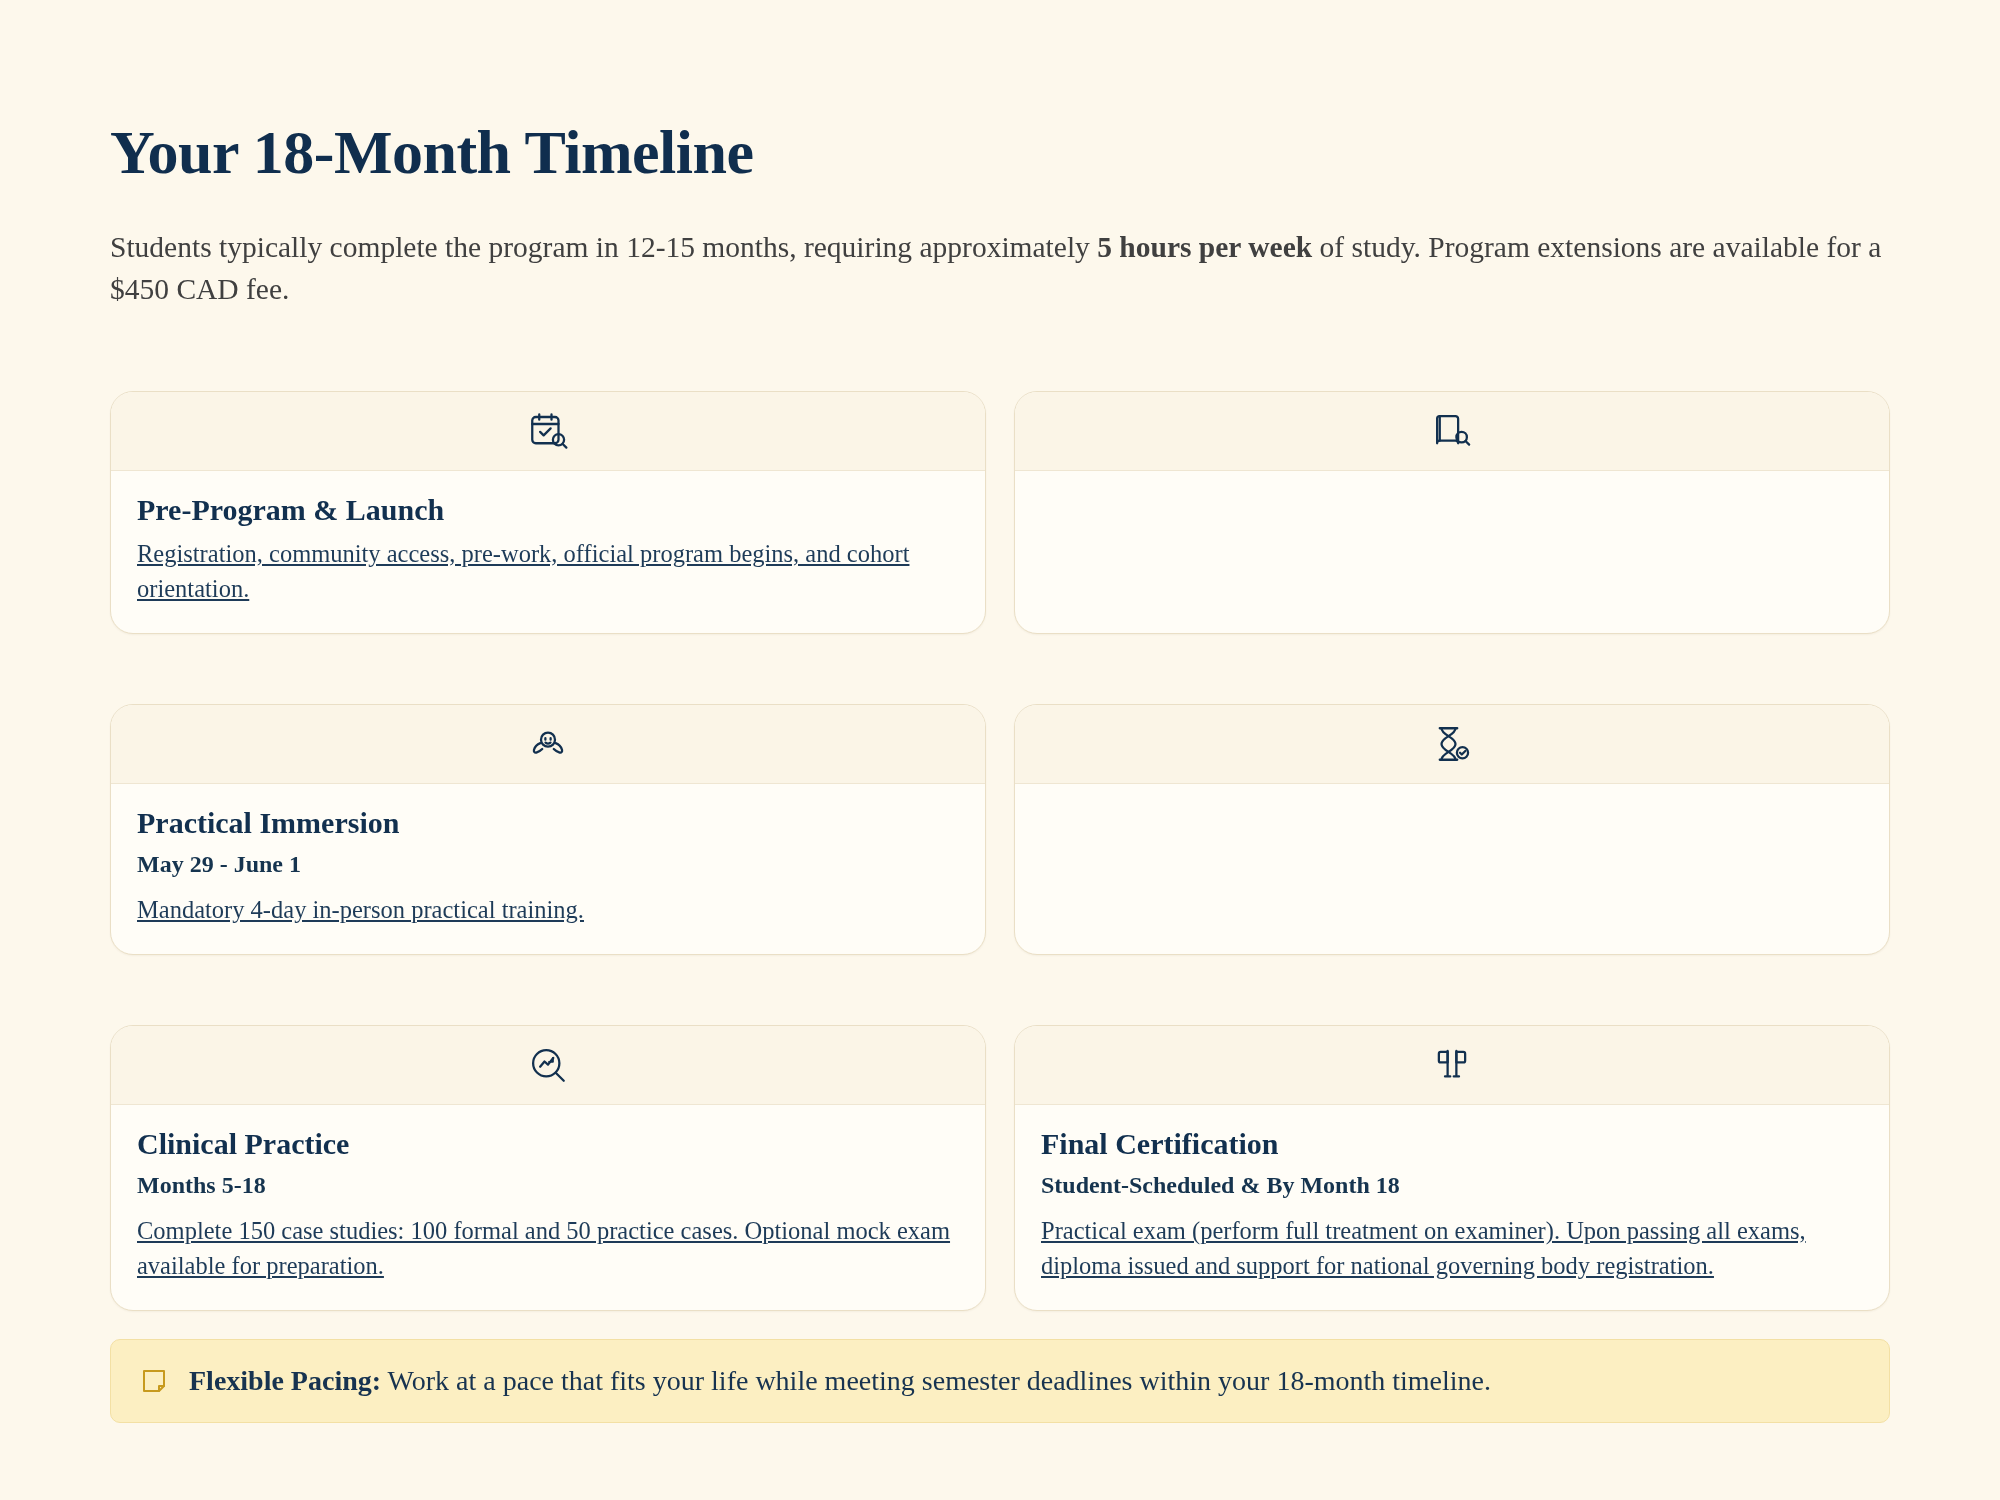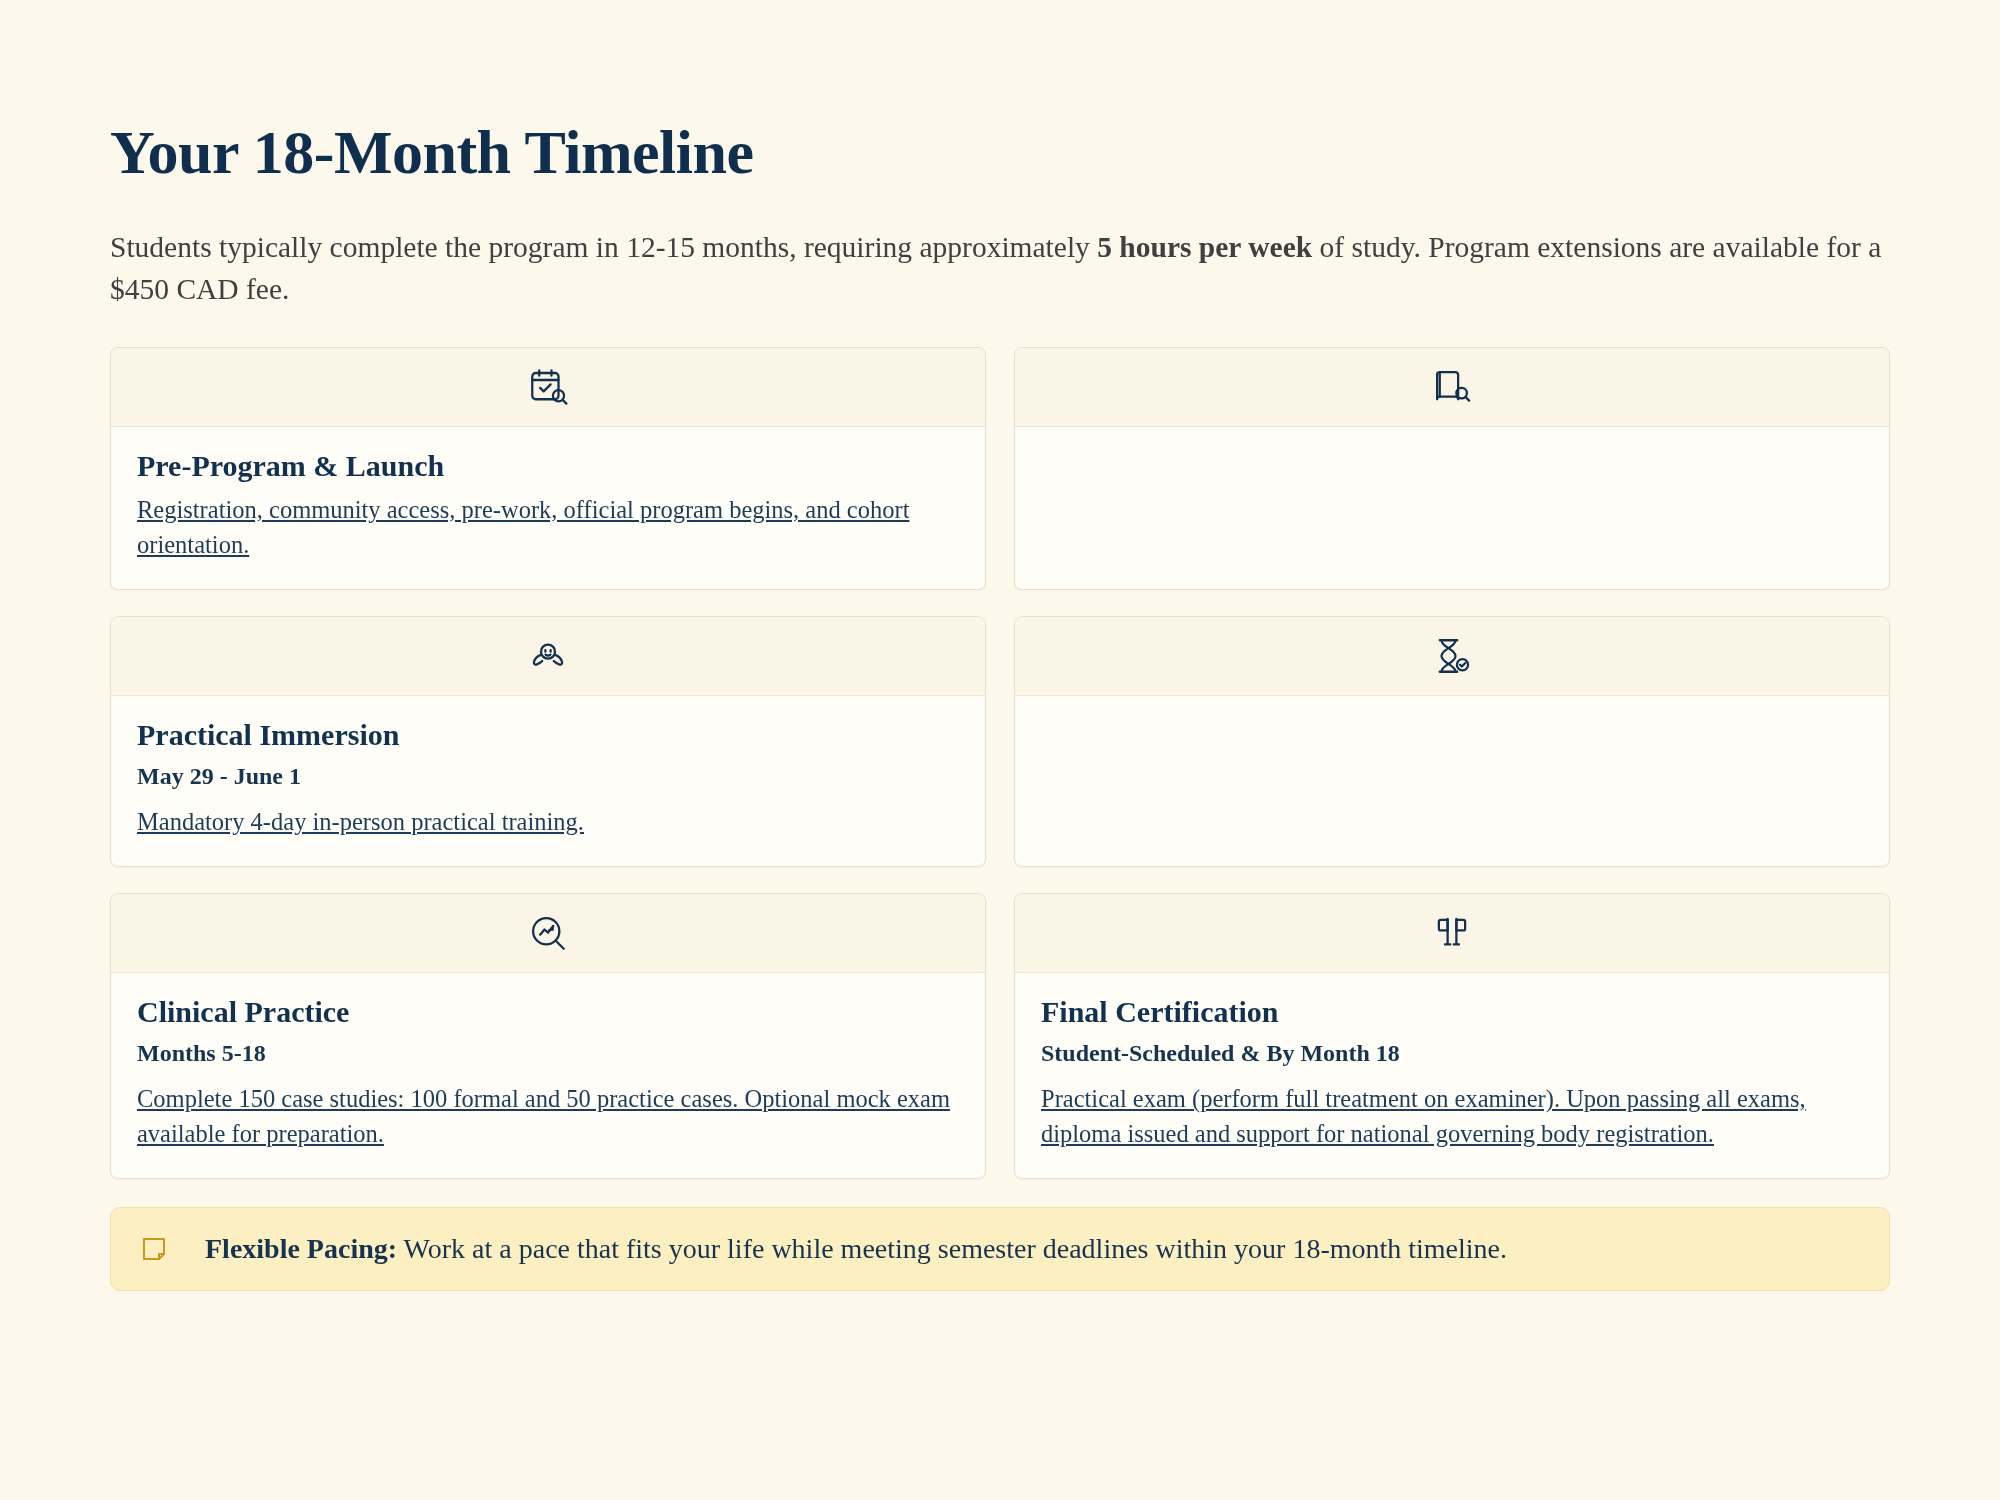--- a/index.html
+++ b/index.html
@@ -41,25 +41,26 @@
     font-weight: bold;
   }
   .grid {
     display: grid;
     grid-template-columns: 1fr 1fr;
     gap: 26px 28px;
   }
   .card {
     background: #fffdf7;
     border: 1px solid #eadfc6;
-    border-radius: 8px;
+    border-radius: 23px;
     box-shadow: 0 1px 2px rgba(80, 60, 20, 0.05);
     overflow: hidden;
     display: flex;
     flex-direction: column;
+    margin-top: 44px;
   }
   .card-icon-bar {
     height: 78px;
     background: #fbf5e7;
     border-bottom: 1px solid #efe6d2;
     display: flex;
     align-items: center;
     justify-content: center;
   }
   .card-icon-bar svg {
@@ -93,21 +94,21 @@
     margin-top: 0;
   }
   .footnote {
     margin-top: 28px;
     background: #fcefc2;
     border: 1px solid #f3e0a4;
     border-radius: 10px;
     padding: 22px 28px;
     display: flex;
     align-items: center;
-    gap: 36px;
+    gap: 20px;
   }
   .footnote-text {
     font-size: 28px;
     line-height: 1.35;
     color: #173350;
   }
   .footnote-text b {
     font-weight: bold;
   }
   .footnote-icon {

